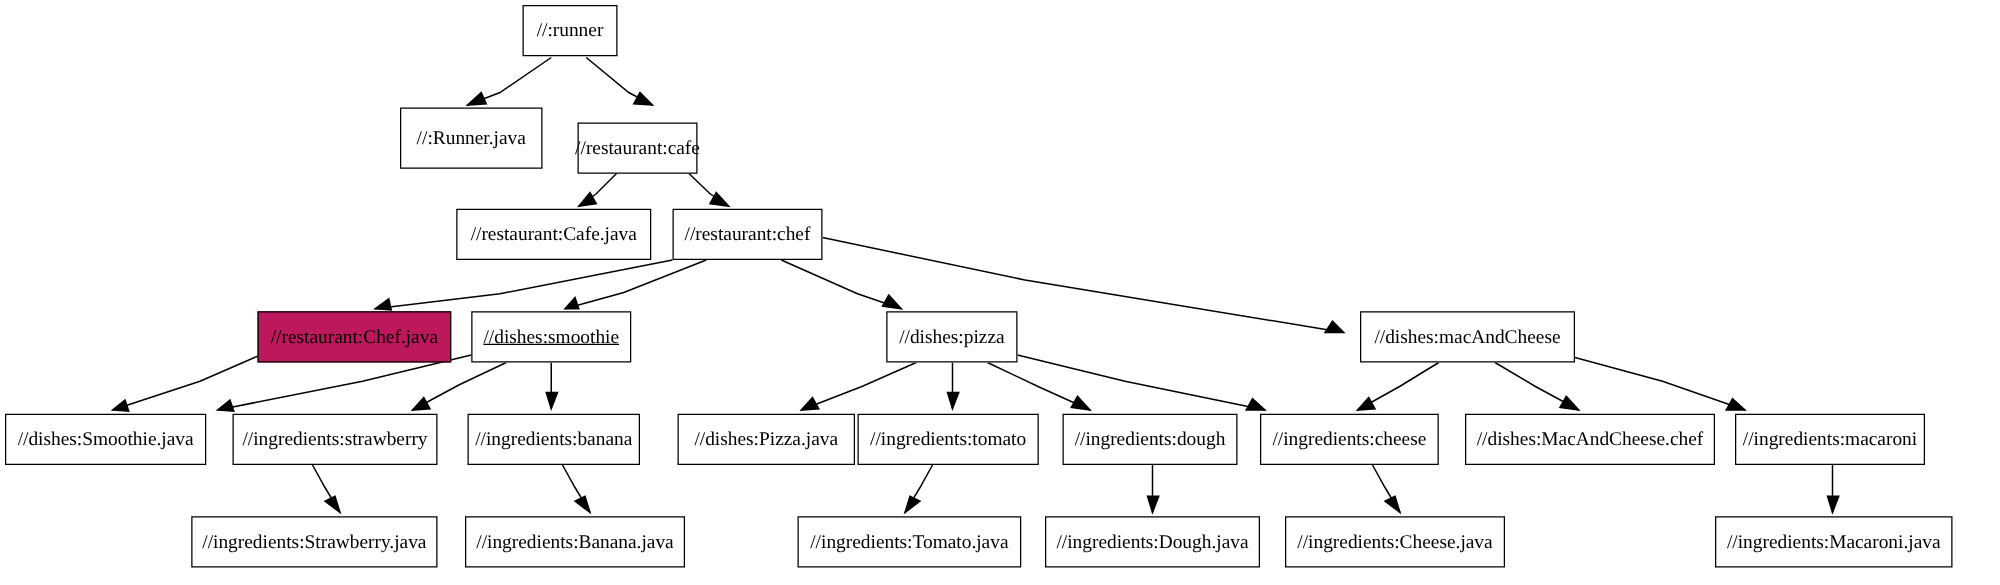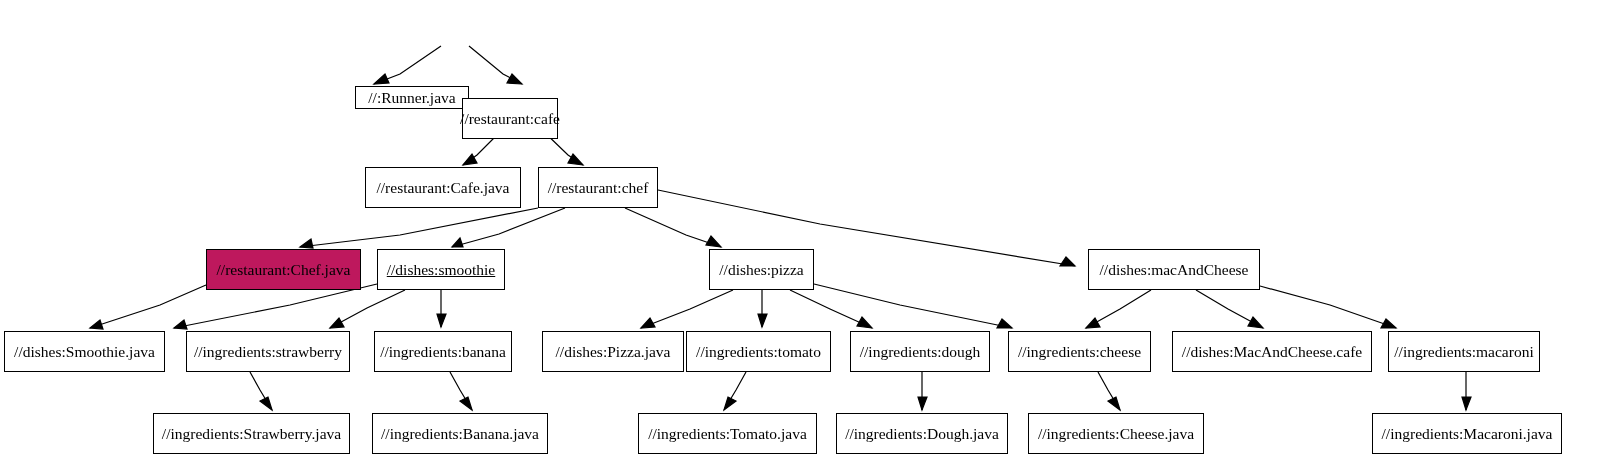--- a/index.html
+++ b/index.html
@@ -149,21 +149,24 @@
       <g>
         <polyline points="1098,372 1108,390 1120,410" fill="none" stroke="#000000" stroke-width="1.2"></polyline>
         <polygon points="1120,410 1108,401 1116,397" fill="#000000" stroke="#000000" stroke-width="1.2"></polygon>
       </g>
       <g>
         <polyline points="1466,372 1466,390 1466,410" fill="none" stroke="#000000" stroke-width="1.2"></polyline>
         <polygon points="1466,410 1462,397 1471,397" fill="#000000" stroke="#000000" stroke-width="1.2"></polygon>
       </g>
     </svg>
   <div id="node-layer">
-      <div class="gnode" style="left: 355px; top: 86px; width: 114px; height: 23px; border-color: rgb(0, 0, 0); background: rgb(255, 255, 255);">
+      <div class="gnode" style="left: 418px; top: 4px; width: 76px; height: 41px; border-color: rgb(0, 0, 0); background: rgb(255, 255, 255);">
+        <span class="gnode-label">//:runner</span>
+      </div>
+      <div class="gnode" style="left: 320px; top: 86px; width: 114px; height: 49px; border-color: rgb(0, 0, 0); background: rgb(255, 255, 255);">
         <span class="gnode-label">//:Runner.java</span>
       </div>
       <div class="gnode" style="left: 462px; top: 86px; width: 96px; height: 41px; border-color: rgb(0, 0, 0); background: rgb(255, 255, 255); margin-top: 12px;">
         <span class="gnode-label">//restaurant:cafe</span>
       </div>
       <div class="gnode" style="left: 365px; top: 167px; width: 156px; height: 41px; border-color: rgb(0, 0, 0); background: rgb(255, 255, 255);">
         <span class="gnode-label">//restaurant:Cafe.java</span>
       </div>
       <div class="gnode" style="left: 538px; top: 167px; width: 120px; height: 41px; border-color: rgb(0, 0, 0); background: rgb(255, 255, 255);">
         <span class="gnode-label">//restaurant:chef</span>
@@ -195,21 +198,21 @@
       <div class="gnode" style="left: 686px; top: 331px; width: 145px; height: 41px; border-color: rgb(0, 0, 0); background: rgb(255, 255, 255);">
         <span class="gnode-label">//ingredients:tomato</span>
       </div>
       <div class="gnode" style="left: 850px; top: 331px; width: 140px; height: 41px; border-color: rgb(0, 0, 0); background: rgb(255, 255, 255);">
         <span class="gnode-label">//ingredients:dough</span>
       </div>
       <div class="gnode" style="left: 1008px; top: 331px; width: 143px; height: 41px; border-color: rgb(0, 0, 0); background: rgb(255, 255, 255);">
         <span class="gnode-label">//ingredients:cheese</span>
       </div>
       <div class="gnode" style="left: 1172px; top: 331px; width: 200px; height: 41px; border-color: rgb(0, 0, 0); background: rgb(255, 255, 255);">
-        <span class="gnode-label">//dishes:MacAndCheese.cafe</span>
+        <span class="gnode-label">//dishes:MacAndCheese.chef</span>
       </div>
       <div class="gnode" style="left: 1388px; top: 331px; width: 152px; height: 41px; border-color: rgb(0, 0, 0); background: rgb(255, 255, 255);">
         <span class="gnode-label">//ingredients:macaroni</span>
       </div>
       <div class="gnode" style="left: 153px; top: 413px; width: 197px; height: 41px; border-color: rgb(0, 0, 0); background: rgb(255, 255, 255);">
         <span class="gnode-label">//ingredients:Strawberry.java</span>
       </div>
       <div class="gnode" style="left: 372px; top: 413px; width: 176px; height: 41px; border-color: rgb(0, 0, 0); background: rgb(255, 255, 255);">
         <span class="gnode-label">//ingredients:Banana.java</span>
       </div>

